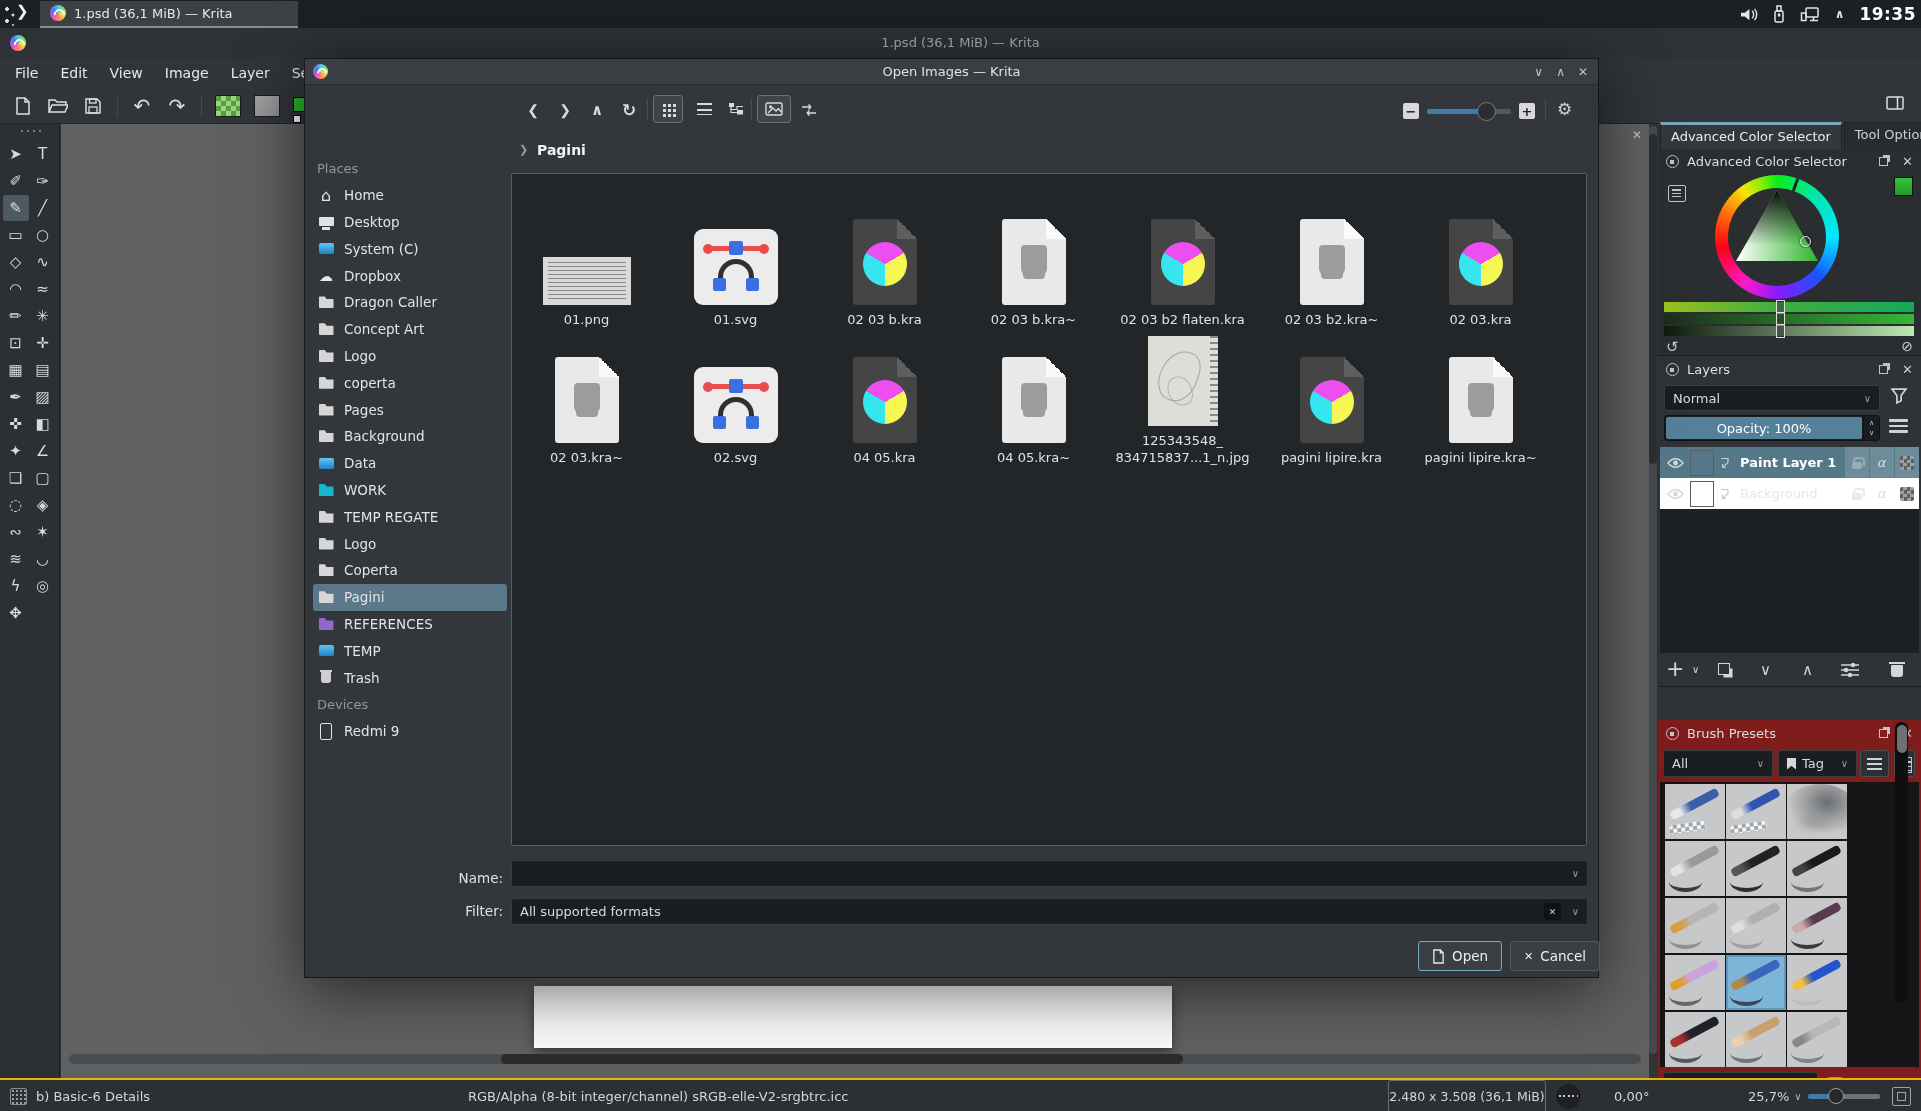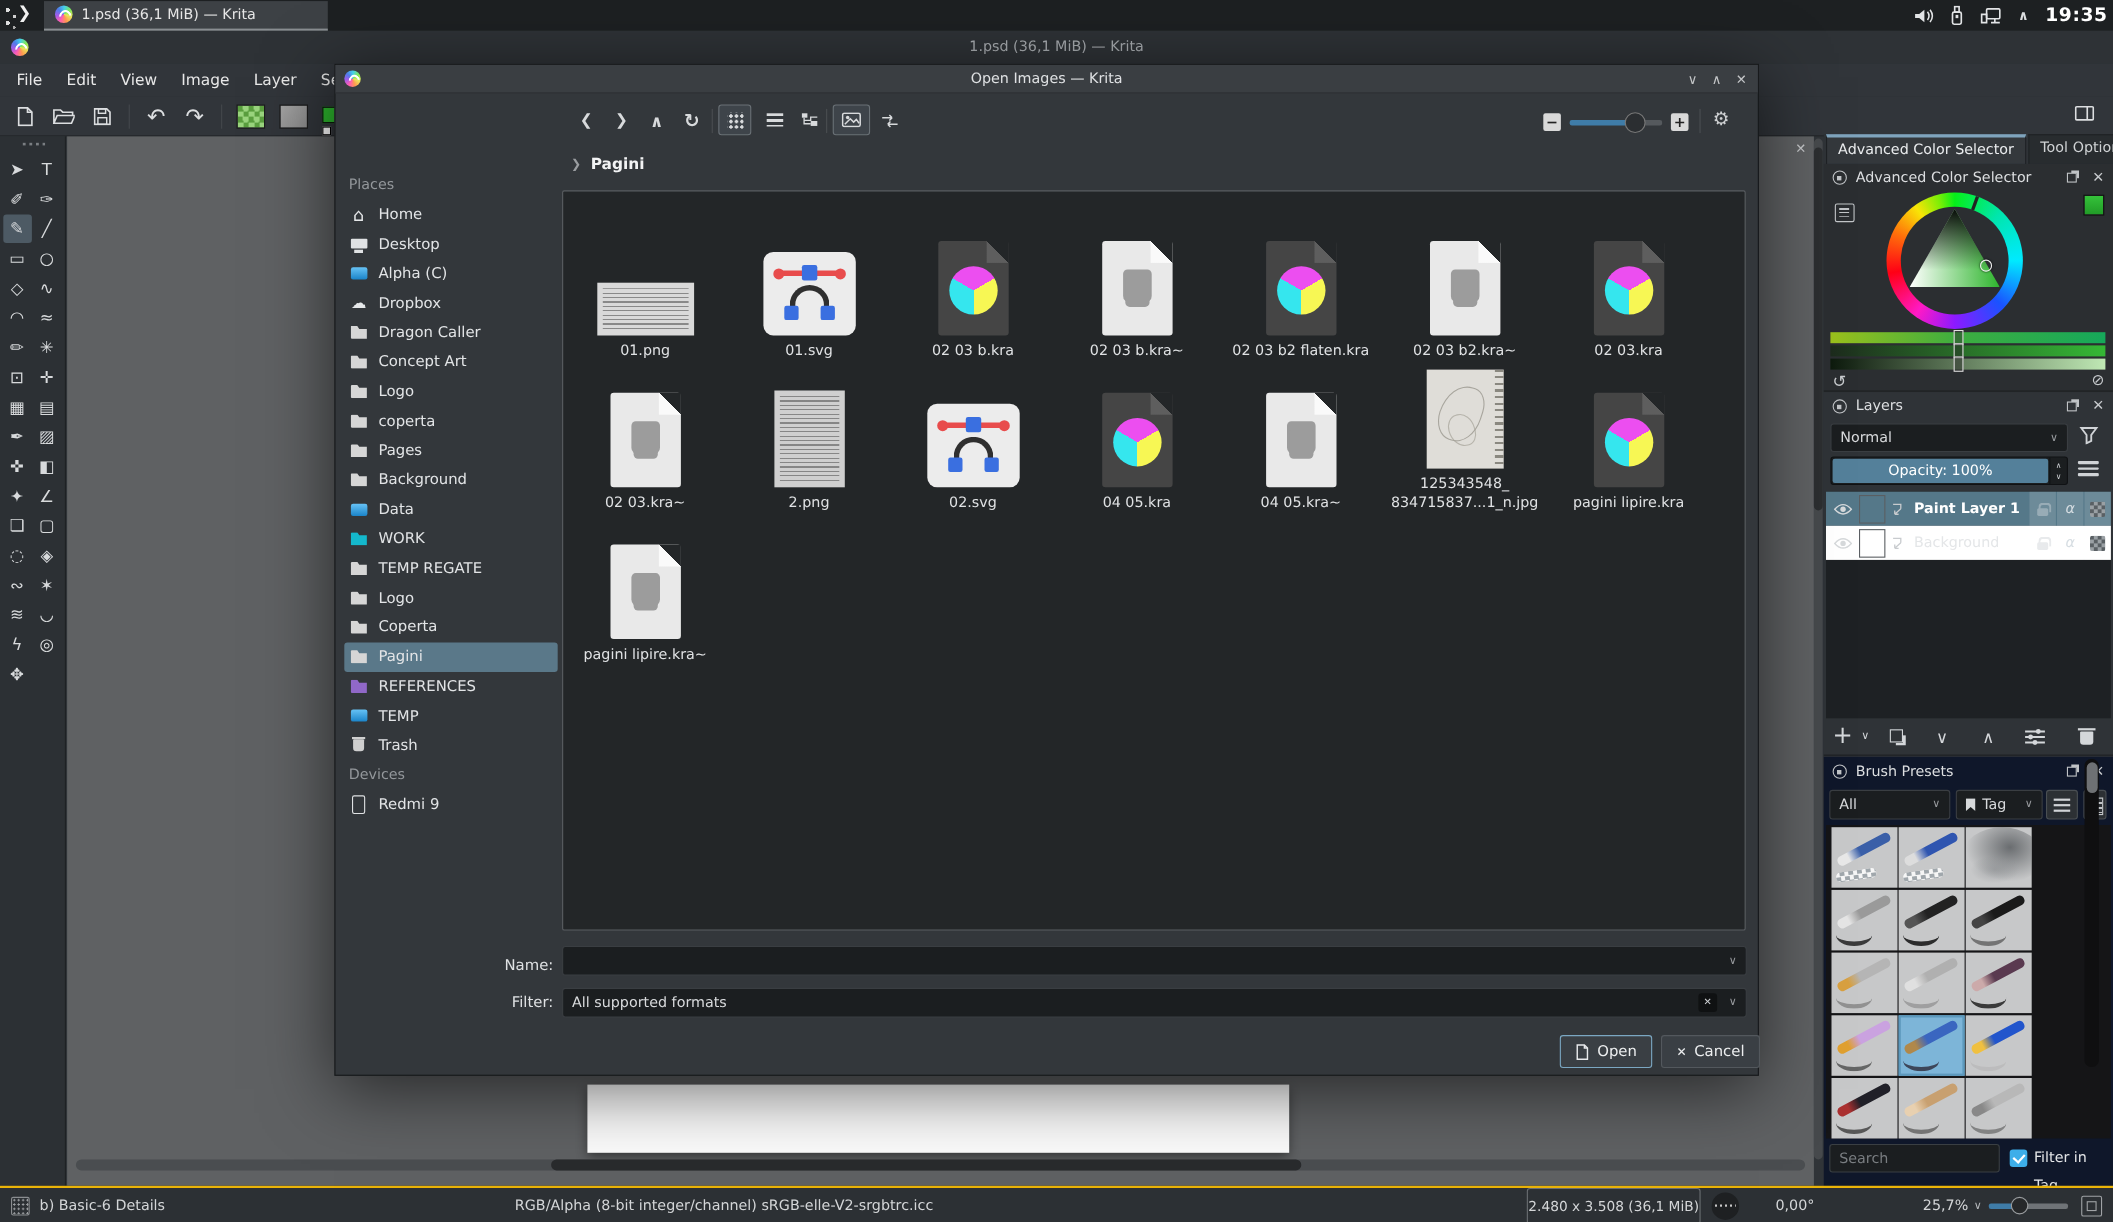--- a/index.html
+++ b/index.html
@@ -175,21 +175,21 @@
 .lb-dup{left:60px;top:8px;width:12px;height:12px;border:1.5px solid #d4d7da;box-shadow:4px 4px 0 -1.5px #d4d7da}
 .lb-down{left:102px;top:6px;font-size:15px}
 .lb-up{left:144px;top:6px;font-size:15px}
 .trash-ic{position:relative;width:14px;height:16px}
 .trash-ic::before{content:"";position:absolute;left:1px;top:4px;width:12px;height:12px;background:#d4d7da;
   border-radius:1px 1px 3px 3px}
 .trash-ic::after{content:"";position:absolute;left:-1px;top:1px;width:16px;height:2px;background:#d4d7da;
   box-shadow:-4px -2.5px 0 7px transparent,4px 0 0 -6px #d4d7da,0 -2.5px 0 -5px #d4d7da}
 .lb-trash{left:232px;top:6px}
 
-#brush{position:absolute;left:0;top:566px;width:263px;height:390px;background:#0f172a}
+#brush{position:absolute;left:0;top:598px;width:263px;height:390px;background:#7f1d1d}
 .bp-all{position:absolute;left:5px;top:30px;width:110px;height:27px}
 .bp-tag{position:absolute;left:120px;top:30px;width:79px;height:27px;gap:6px}
 .bmark{width:9px;height:12px;background:#d6d9db;clip-path:polygon(0 0,100% 0,100% 100%,50% 68%,0 100%)}
 .bp-ham{position:absolute;left:202px;top:30px;width:29px;height:27px;border:1px solid #4a4f53;border-radius:3px;
   background:#2c3034;display:flex;flex-direction:column;justify-content:center;gap:3px;padding:0 6px;cursor:pointer}
 .bp-ham i{height:2px;background:#d0d3d6}
 .bp-det{position:absolute;left:236px;top:30px;width:21px;height:27px;border:1px solid #4a4f53;border-radius:3px;
   background:#2c3034;cursor:pointer}
 .bp-det::after{content:"";position:absolute;left:4px;top:6px;width:11px;height:14px;border:1.5px solid #c2c5c8;
   background:repeating-linear-gradient(transparent 0 3px,#c2c5c8 3px 4.5px)}
@@ -737,21 +737,21 @@
           <span>Home</span>
         </div>
 
         <div class="place">
           <span class="pl-ic ic-desktop"></span>
           <span>Desktop</span>
         </div>
 
         <div class="place">
           <span class="pl-ic ic-drive"></span>
-          <span>Alpha (C)</span>
+          <span>System (C)</span>
         </div>
 
         <div class="place">
           <span class="pl-ic ic-cloud"></span>
           <span>Dropbox</span>
         </div>
 
         <div class="place">
           <span class="pl-ic ic-folder"></span>
           <span>Dragon Caller</span>
@@ -901,27 +901,20 @@
           </div>
 
           <div class="fcell t-bak">
             <div class="fi">
               <i class="d1"></i>
             </div>
             <div class="fl">02 03.kra~</div>
 
           </div>
 
-          <div class="fcell t-text-port">
-            <div class="fi">
-              <i class="d1"></i>
-            </div>
-            <div class="fl">2.png</div>
-
-          </div>
 
           <div class="fcell t-svg">
             <div class="fi">
               <i class="d1"></i>
               <i class="d2"></i>
               <i class="d3"></i>
             </div>
             <div class="fl">02.svg</div>
 
           </div>

